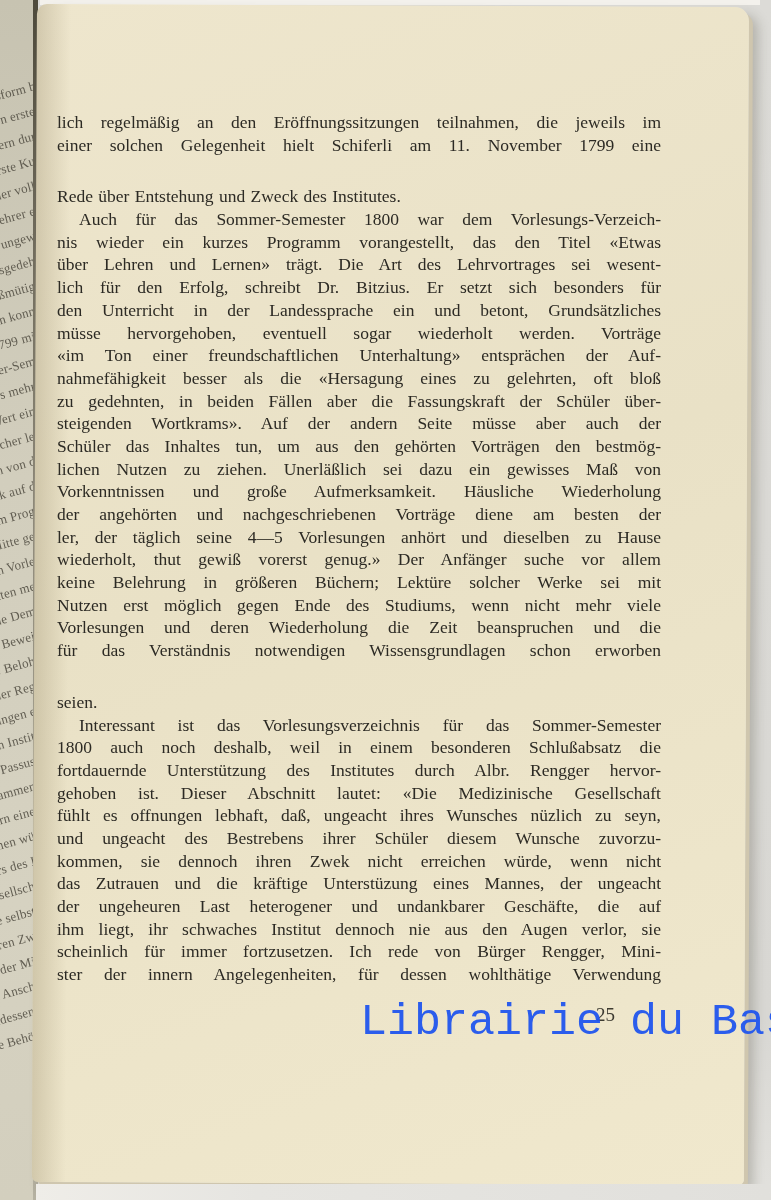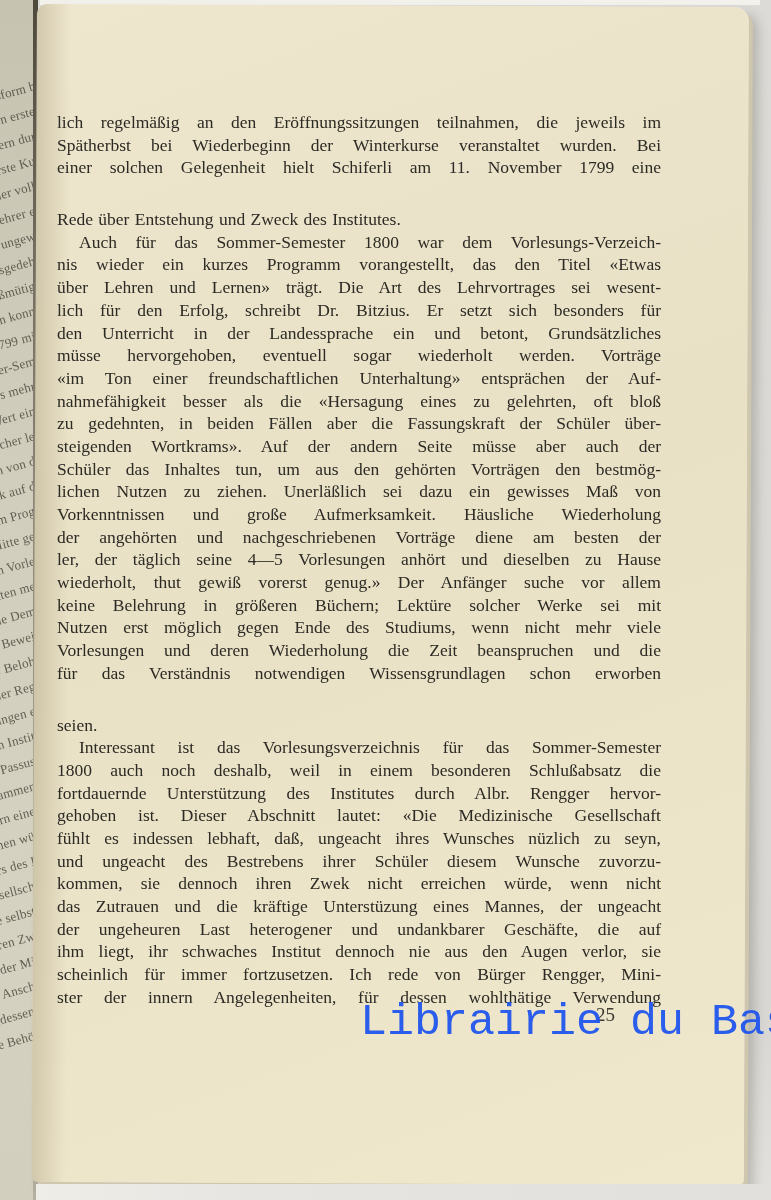--- a/index.html
+++ b/index.html
@@ -93,21 +93,20 @@
   <div class="gutter"></div>
 
   <div class="top-light"></div>
 
   <div class="page">
     <div class="gutter-shade"></div>
   </div>
 
   <div class="textblock" id="textBlock">
       <div class="line">lich regelmäßig an den Eröffnungssitzungen teilnahmen, die jeweils im</div>
-      <div class="line">Spätherbst bei Wiederbeginn der Winterkurse veranstaltet wurden. Bei</div>
       <div class="line">einer solchen Gelegenheit hielt Schiferli am 11. November 1799 eine</div>
       <div class="line endline">Rede über Entstehung und Zweck des Institutes.</div>
       <div class="line indent">Auch für das Sommer-Semester 1800 war dem Vorlesungs-Verzeich-</div>
       <div class="line">nis wieder ein kurzes Programm vorangestellt, das den Titel «Etwas</div>
       <div class="line">über Lehren und Lernen» trägt. Die Art des Lehrvortrages sei wesent-</div>
       <div class="line">lich für den Erfolg, schreibt Dr. Bitzius. Er setzt sich besonders für</div>
       <div class="line">den Unterricht in der Landessprache ein und betont, Grundsätzliches</div>
       <div class="line">müsse hervorgehoben, eventuell sogar wiederholt werden. Vorträge</div>
       <div class="line">«im Ton einer freundschaftlichen Unterhaltung» entsprächen der Auf-</div>
       <div class="line">nahmefähigkeit besser als die «Hersagung eines zu gelehrten, oft bloß</div>
@@ -121,21 +120,21 @@
       <div class="line">wiederholt, thut gewiß vorerst genug.» Der Anfänger suche vor allem</div>
       <div class="line">keine Belehrung in größeren Büchern; Lektüre solcher Werke sei mit</div>
       <div class="line">Nutzen erst möglich gegen Ende des Studiums, wenn nicht mehr viele</div>
       <div class="line">Vorlesungen und deren Wiederholung die Zeit beanspruchen und die</div>
       <div class="line">für das Verständnis notwendigen Wissensgrundlagen schon erworben</div>
       <div class="line endline">seien.</div>
       <div class="line indent">Interessant ist das Vorlesungsverzeichnis für das Sommer-Semester</div>
       <div class="line">1800 auch noch deshalb, weil in einem besonderen Schlußabsatz die</div>
       <div class="line">fortdauernde Unterstützung des Institutes durch Albr. Rengger hervor-</div>
       <div class="line">gehoben ist. Dieser Abschnitt lautet: «Die Medizinische Gesellschaft</div>
-      <div class="line">fühlt es indessen lebhaft, daß, ungeacht ihres Wunsches nüzlich zu seyn,</div>
+      <div class="line">fühlt es offnungen lebhaft, daß, ungeacht ihres Wunsches nüzlich zu seyn,</div>
       <div class="line">und ungeacht des Bestrebens ihrer Schüler diesem Wunsche zuvorzu-</div>
       <div class="line">kommen, sie dennoch ihren Zwek nicht erreichen würde, wenn nicht</div>
       <div class="line">das Zutrauen und die kräftige Unterstüzung eines Mannes, der ungeacht</div>
       <div class="line">der ungeheuren Last heterogener und undankbarer Geschäfte, die auf</div>
       <div class="line">ihm liegt, ihr schwaches Institut dennoch nie aus den Augen verlor, sie</div>
       <div class="line">scheinlich für immer fortzusetzen. Ich rede von Bürger Rengger, Mini-</div>
       <div class="line">ster der innern Angelegenheiten, für dessen wohlthätige Verwendung</div>
     </div>
 
   <div class="pagenum">25</div>

